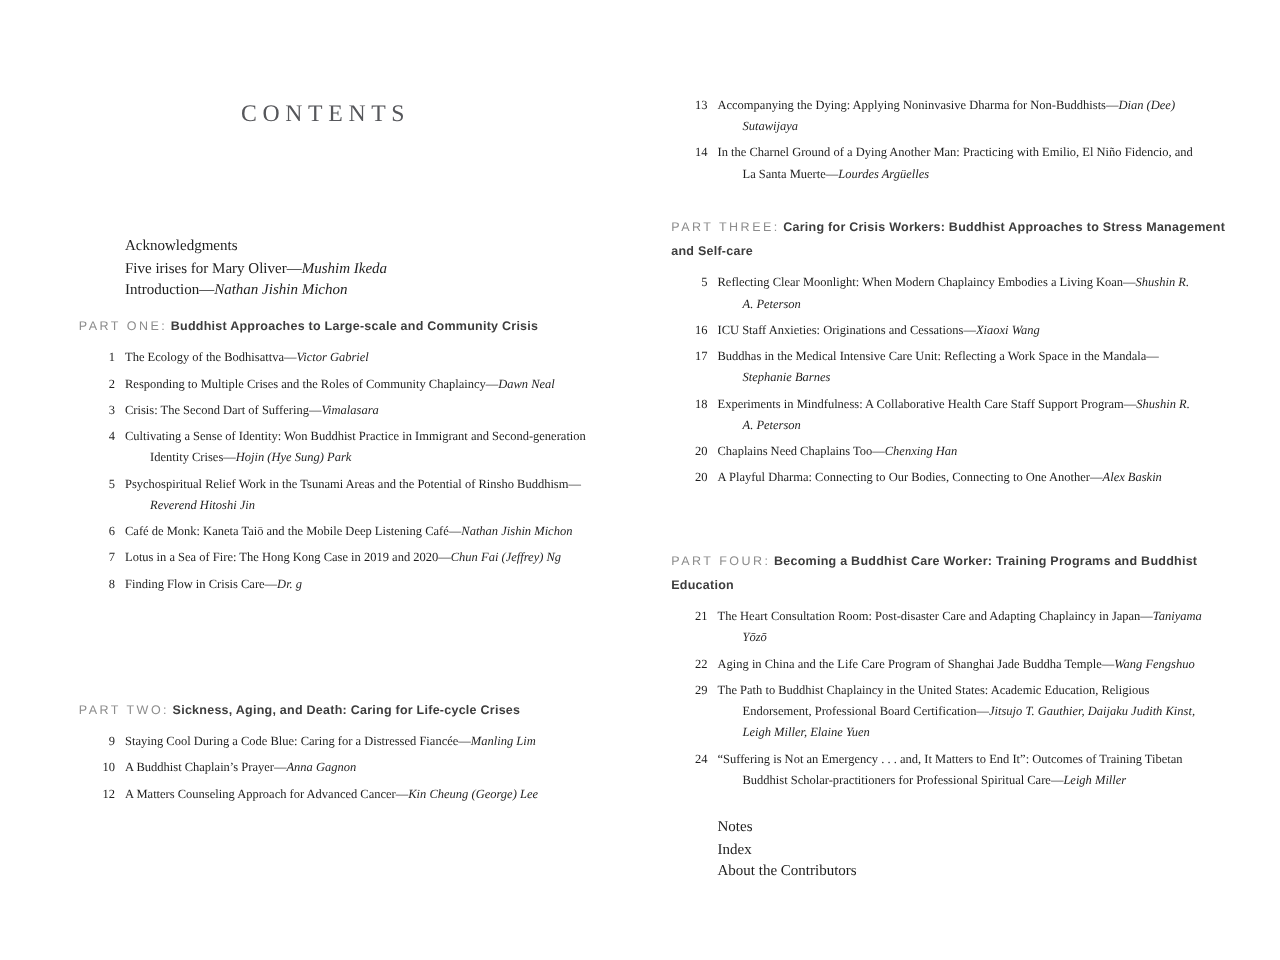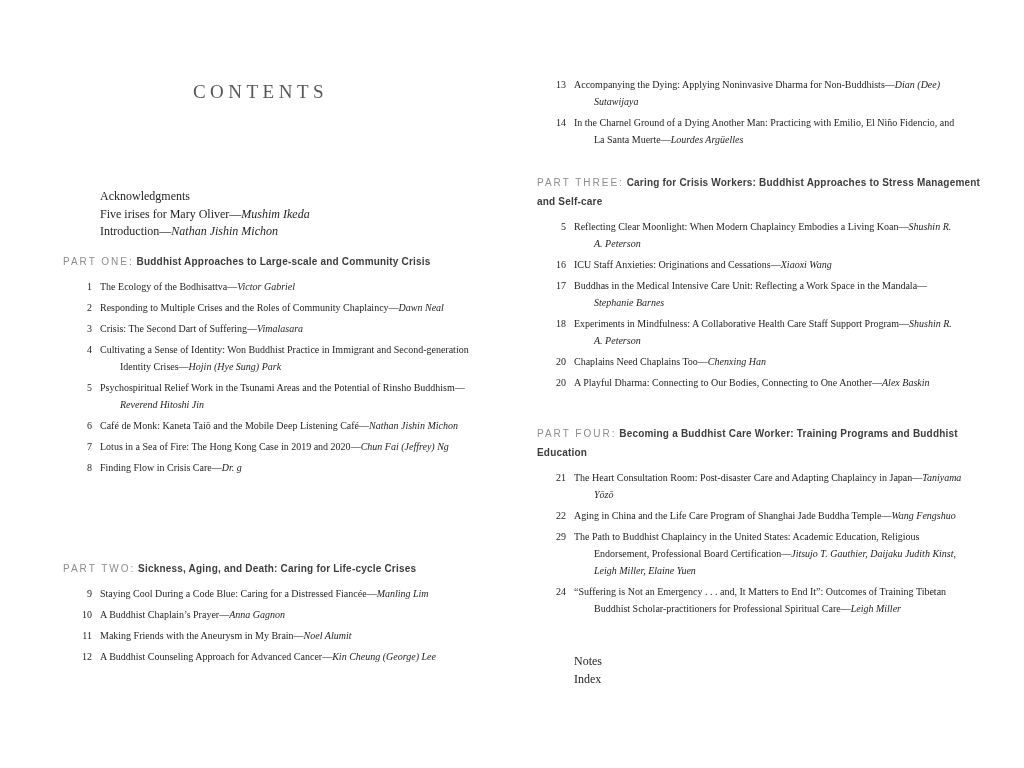--- a/index.html
+++ b/index.html
@@ -87,26 +87,22 @@
         <div class="chapters">
           <div class="chapter">
             <div class="num">9</div>
             <div class="ctext"><span class="ctitle">Staying Cool During a Code Blue: Caring for a Distressed Fiancée</span><span class="dash">—</span><span class="author">Manling Lim</span></div>
           </div>
           <div class="chapter">
             <div class="num">10</div>
             <div class="ctext"><span class="ctitle">A Buddhist Chaplain’s Prayer</span><span class="dash">—</span><span class="author">Anna Gagnon</span></div>
           </div>
           <div class="chapter">
-            <div class="num">11</div>
-            <div class="ctext"><span class="ctitle">Making Friends with the Aneurysm in My Brain</span><span class="dash">—</span><span class="author">Noel Alumit</span></div>
-          </div>
-          <div class="chapter">
             <div class="num">12</div>
-            <div class="ctext"><span class="ctitle">A Buddhist Counseling Approach for Advanced Cancer</span><span class="dash">—</span><span class="author">Kin Cheung (George) Lee</span></div>
+            <div class="ctext"><span class="ctitle">A Matters Counseling Approach for Advanced Cancer</span><span class="dash">—</span><span class="author">Kin Cheung (George) Lee</span></div>
           </div>
         </div>
       </div>
     </div>
   <div class="col" id="col-right">
       <div class="chapters block" style="top: 76px;">
         <div class="chapter">
           <div class="num">13</div>
           <div class="ctext"><span class="ctitle">Accompanying the Dying: Applying Noninvasive Dharma for Non-Buddhists</span><span class="dash">—</span><span class="author">Dian (Dee) Sutawijaya</span></div>
         </div>
@@ -137,21 +133,21 @@
           <div class="chapter">
             <div class="num">20</div>
             <div class="ctext"><span class="ctitle">Chaplains Need Chaplains Too</span><span class="dash">—</span><span class="author">Chenxing Han</span></div>
           </div>
           <div class="chapter">
             <div class="num">20</div>
             <div class="ctext"><span class="ctitle">A Playful Dharma: Connecting to Our Bodies, Connecting to One Another</span><span class="dash">—</span><span class="author">Alex Baskin</span></div>
           </div>
         </div>
       </div>
-      <div class="part block" style="top: 424px;">
+      <div class="part block" style="top: 440px;">
         <div class="part-heading" style="width: 445px;"><span class="plabel">PART FOUR:</span> <span class="ptitle">Becoming a Buddhist Care Worker: Training Programs and Buddhist Education</span></div>
         <div class="chapters">
           <div class="chapter">
             <div class="num">21</div>
             <div class="ctext"><span class="ctitle">The Heart Consultation Room: Post-disaster Care and Adapting Chaplaincy in Japan</span><span class="dash">—</span><span class="author">Taniyama Yōzō</span></div>
           </div>
           <div class="chapter">
             <div class="num">22</div>
             <div class="ctext"><span class="ctitle">Aging in China and the Life Care Program of Shanghai Jade Buddha Temple</span><span class="dash">—</span><span class="author">Wang Fengshuo</span></div>
           </div>
@@ -161,15 +157,16 @@
           </div>
           <div class="chapter">
             <div class="num">24</div>
             <div class="ctext"><span class="ctitle">“Suffering is Not an Emergency . . . and, It Matters to End It”: Outcomes of Training Tibetan Buddhist Scholar-practitioners for Professional Spiritual Care</span><span class="dash">—</span><span class="author">Leigh Miller</span></div>
           </div>
         </div>
       </div>
       <div class="back block" style="top: 653px; font-family: Liberation Serif, serif;">
         <div class="bm-line">Notes</div>
         <div class="bm-line">Index</div>
+        <div class="bm-line">About the Contributors</div>
       </div>
     </div>
 </div>
 
 </body></html>

